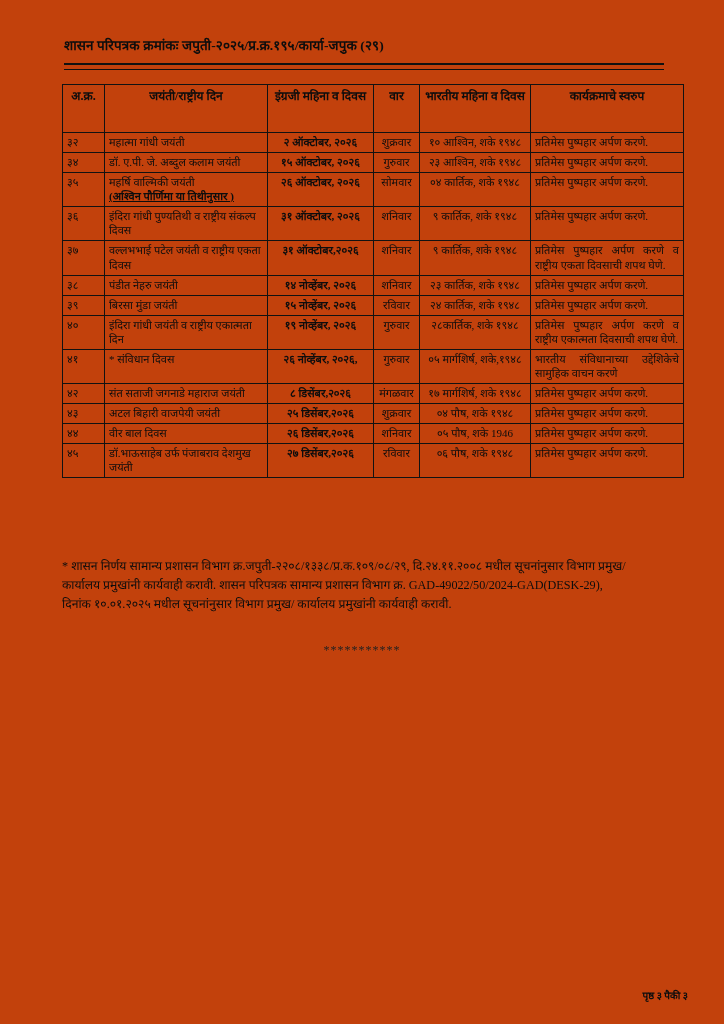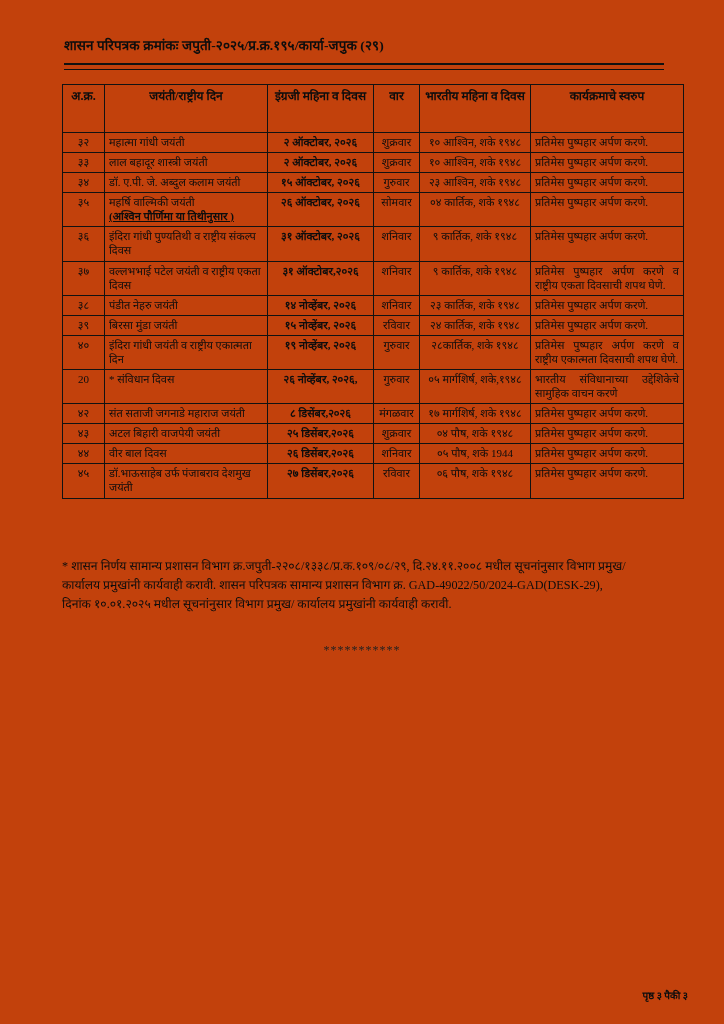--- a/index.html
+++ b/index.html
@@ -73,21 +73,21 @@
     vertical-align: top;
     padding-top: 4px;
   }
   col.c-sr    { width: 42px; }
   col.c-name  { width: 163px; }
   col.c-eng   { width: 106px; }
   col.c-day   { width: 46px; }
   col.c-ind   { width: 111px; }
   col.c-prog  { width: 153px; }
 
-  td.sr   { text-align: center; }
+  td.sr   { text-align: left; }
   td.name { text-align: left; }
   td.eng  { text-align: center; font-weight: bold; }
   td.day  { text-align: center; }
   td.ind  { text-align: center; }
   td.prog { text-align: left; margin-top: 44px; }
   td.prog.just { text-align: justify; }
 
   .sub-note {
     display: block;
     font-weight: bold;
@@ -159,28 +159,20 @@
       <tbody id="tbody">
           <tr>
             <td class="sr">३२</td>
             <td class="name"><span>महात्मा गांधी जयंती</span></td>
             <td class="eng">२ ऑक्टोबर, २०२६</td>
             <td class="day">शुक्रवार</td>
             <td class="ind">१० आश्विन, शके १९४८</td>
             <td class="prog">प्रतिमेस पुष्पहार अर्पण करणे.</td>
           </tr>
           <tr>
-            <td class="sr">३३</td>
-            <td class="name"><span>लाल बहादूर शास्त्री जयंती</span></td>
-            <td class="eng">२ ऑक्टोबर, २०२६</td>
-            <td class="day">शुक्रवार</td>
-            <td class="ind">१० आश्विन, शके १९४८</td>
-            <td class="prog">प्रतिमेस पुष्पहार अर्पण करणे.</td>
-          </tr>
-          <tr>
             <td class="sr">३४</td>
             <td class="name"><span>डॉ. ए.पी. जे. अब्दुल कलाम जयंती</span></td>
             <td class="eng">१५ ऑक्टोबर, २०२६</td>
             <td class="day">गुरुवार</td>
             <td class="ind">२३ आश्विन, शके १९४८</td>
             <td class="prog">प्रतिमेस पुष्पहार अर्पण करणे.</td>
           </tr>
           <tr>
             <td class="sr">३५</td>
             <td class="name"><span>महर्षि वाल्मिकी जयंती</span><span class="sub-note">(अश्विन पौर्णिमा या तिथीनुसार )</span></td>
@@ -223,21 +215,21 @@
           </tr>
           <tr>
             <td class="sr">४०</td>
             <td class="name"><span>इंदिरा गांधी जयंती व राष्ट्रीय एकात्मता दिन</span></td>
             <td class="eng">१९ नोव्हेंबर, २०२६</td>
             <td class="day">गुरुवार</td>
             <td class="ind">२८कार्तिक, शके १९४८</td>
             <td class="prog just">प्रतिमेस पुष्पहार अर्पण करणे व राष्ट्रीय एकात्मता दिवसाची शपथ घेणे.</td>
           </tr>
           <tr>
-            <td class="sr">20</td>
+            <td class="sr">४१</td>
             <td class="name"><span>* संविधान दिवस</span></td>
             <td class="eng">२६ नोव्हेंबर, २०२६,</td>
             <td class="day">गुरुवार</td>
             <td class="ind">०५ मार्गशिर्ष, शके,१९४८</td>
             <td class="prog just">भारतीय संविधानाच्या उद्देशिकेचे सामुहिक वाचन करणे</td>
           </tr>
           <tr>
             <td class="sr">४२</td>
             <td class="name"><span>संत सताजी जगनाडे महाराज जयंती</span></td>
             <td class="eng">८ डिसेंबर,२०२६</td>
@@ -251,21 +243,21 @@
             <td class="eng">२५ डिसेंबर,२०२६</td>
             <td class="day">शुक्रवार</td>
             <td class="ind">०४ पौष, शके १९४८</td>
             <td class="prog">प्रतिमेस पुष्पहार अर्पण करणे.</td>
           </tr>
           <tr>
             <td class="sr">४४</td>
             <td class="name"><span>वीर बाल दिवस</span></td>
             <td class="eng">२६ डिसेंबर,२०२६</td>
             <td class="day">शनिवार</td>
-            <td class="ind">०५ पौष, शके 1944</td>
+            <td class="ind">०५ पौष, शके 1946</td>
             <td class="prog">प्रतिमेस पुष्पहार अर्पण करणे.</td>
           </tr>
           <tr>
             <td class="sr">४५</td>
             <td class="name"><span>डॉ.भाऊसाहेब उर्फ पंजाबराव देशमुख जयंती</span></td>
             <td class="eng">२७ डिसेंबर,२०२६</td>
             <td class="day">रविवार</td>
             <td class="ind">०६ पौष, शके १९४८</td>
             <td class="prog">प्रतिमेस पुष्पहार अर्पण करणे.</td>
           </tr>

